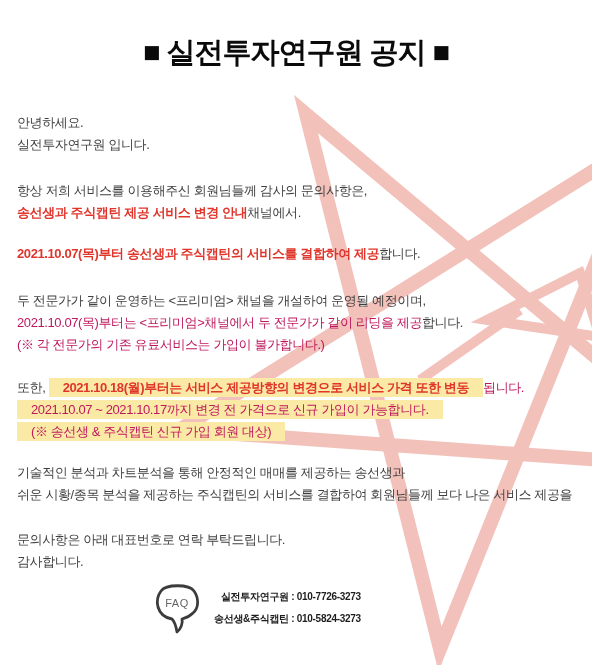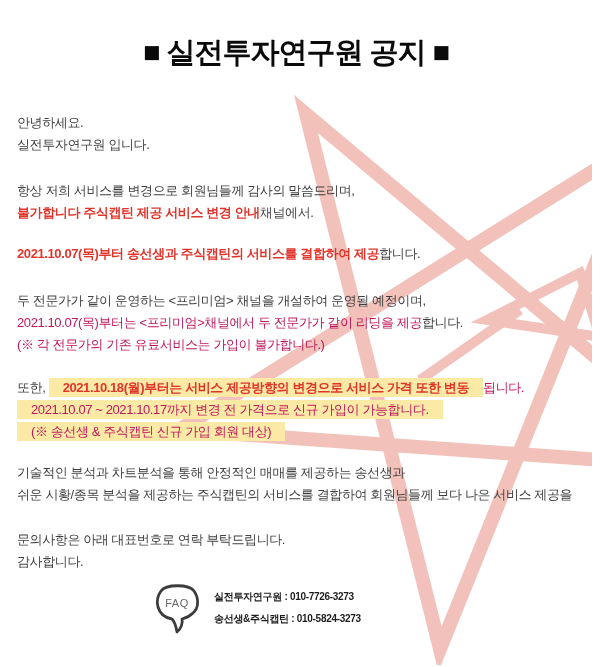--- a/index.html
+++ b/index.html
@@ -49,20 +49,21 @@
   .g23 { margin-bottom: 23px !important; }
   .g8  { margin-bottom: 8px  !important; }
   .b   { font-weight: 400; color: #be185d; margin-top: 40px; }
   .red { font-weight: 700; color: #e0352b; }
   .hl  { background: #fbe9a6; padding: 2px 14px; }
   .footer {
     display: flex;
     align-items: center;
     margin-left: 135px;
     gap: 10px;
+    text-align: right;
   }
   .faq-bubble { flex: 0 0 auto; }
   .contacts {
     font-size: 10px;
     font-weight: 700;
     line-height: 22px;
     letter-spacing: -0.3px;
     color: #1d1d1d;
   }
 </style>
@@ -82,22 +83,22 @@
   <div class="content">
 
     <h1 class="title">■ 실전투자연구원 공지 ■</h1>
 
     <p class="line-block first-block g24">
       <span>안녕하세요.</span><br>
       <span>실전투자연구원 입니다.</span>
     </p>
 
     <p class="line-block g19">
-      <span>항상 저희 서비스를 변경으로 회원님들께 감사의 말씀드리며,</span><br>
-      <span class="red">불가합니다 주식캡틴 제공 서비스 변경 안내</span><span>채널에서.</span>
+      <span>항상 저희 서비스를 이용해주신 회원님들께 감사의 문의사항은,</span><br>
+      <span class="red">송선생과 주식캡틴 제공 서비스 변경 안내</span><span>채널에서.</span>
     </p>
 
     <p class="line-block g25">
       <span class="red">2021.10.07(목)부터 송선생과 주식캡틴의 서비스를 결합하여 제공</span><span>합니다.</span>
     </p>
 
     <p class="line-block g21">
       <span>두 전문가가 같이 운영하는 &lt;프리미엄&gt; 채널을 개설하여 운영될 예정이며,</span><br>
       <span class="b">2021.10.07(목)부터는 &lt;프리미엄&gt;채널에서 두 전문가가 같이 리딩을 제공</span><span>합니다.</span><br>
       <span class="b">(※ 각 전문가의 기존 유료서비스는 가입이 불가합니다.)</span>

